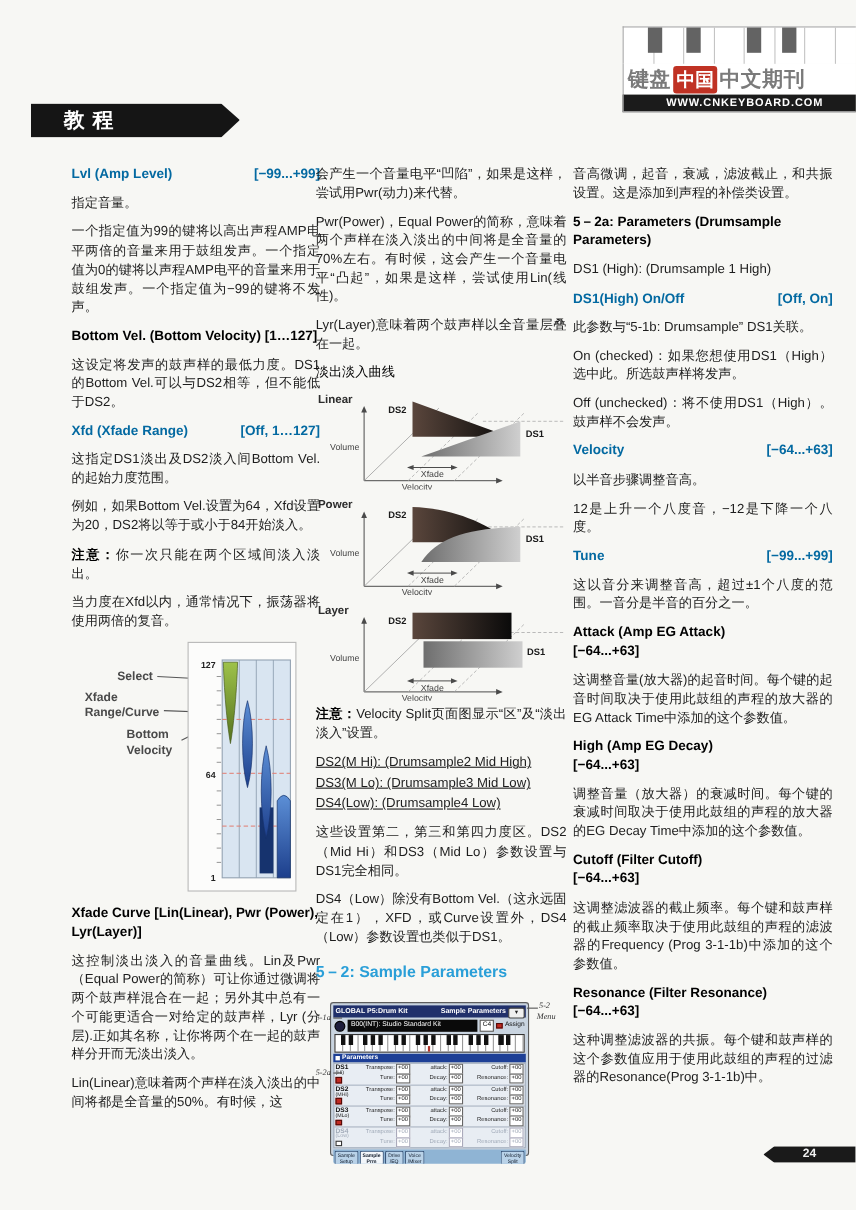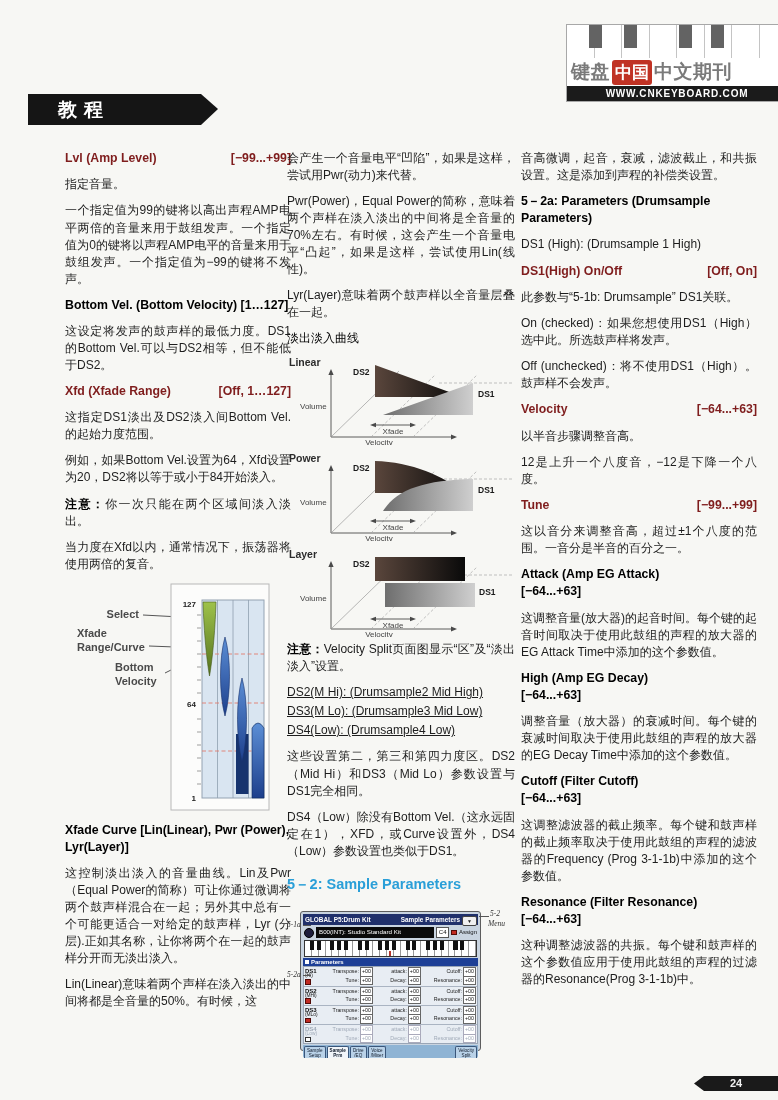--- a/index.html
+++ b/index.html
@@ -19,31 +19,31 @@
   .logo-gray{color:#7a7a7a;font-weight:700;font-size:19px;letter-spacing:0.5px;white-space:nowrap;}
   .logo-red{background:#c03224;color:#fff;font-weight:700;font-size:17px;border-radius:3px;padding:1px 3px;margin:0 2px;white-space:nowrap;}
   .logo-url{background:#1b1b1b;color:#fff;font-weight:700;font-size:10px;text-align:center;letter-spacing:0.8px;padding:2px 0;border:1px solid #a8a8a8;border-top:none;}
   #tutorial-banner{
     position:absolute;left:28px;top:94px;width:190px;height:31px;background:#151515;
     clip-path:polygon(0 0,173px 0,190px 15px,173px 31px,0 31px);
     color:#fff;font-weight:700;font-size:19px;line-height:31px;padding-left:30px;
     box-sizing:border-box;letter-spacing:7px;
   }
   #page-banner{
-    position:absolute;left:694px;top:1076px;width:84px;height:15px;background:#1a1a1a;
+    position:absolute;left:694px;top:1042px;width:84px;height:15px;background:#1a1a1a;
     clip-path:polygon(0 7.5px,10px 0,84px 0,84px 15px,10px 15px);
     color:#f0f0f0;font-size:11px;font-weight:700;text-align:center;line-height:15px;
   }
   
   .col{position:absolute;top:150px;font-size:12px;line-height:1.42;}
   #col1{left:65px;width:226px;}
   #col2{left:287px;width:228px;}
   #col3{left:521px;width:236px;}
   .col p{margin:0 0 9px;text-align:justify;}
-  .h-row{display:flex;justify-content:space-between;font-weight:700;color:#7f1d1d;font-size:12.3px;margin:4px 0 9px;}
+  .h-row{display:flex;justify-content:space-between;font-weight:700;color:#0369a1;font-size:12.3px;margin:4px 0 9px;}
   .h-block{font-weight:700;color:#000;font-size:12.3px;margin:4px 0 9px;line-height:1.4;}
   .first{margin-top:0;}
   .note-label{font-weight:700;color:#000;}
   .center-h{text-align:left;font-weight:400;color:#000;margin:2px 0 6px;}
   .blue-h{color:#2a9fd8;font-weight:700;font-size:14.5px;margin:14px 0 10px;}
   .ds-line{margin-bottom:2px;text-decoration:underline;}
   .ds-group{margin-bottom:9px;}
   
   .vz-svg{display:block;margin:5px 0 8px;}
   .vz-label{font-size:11px;font-weight:600;fill:#4a4a4a;}

